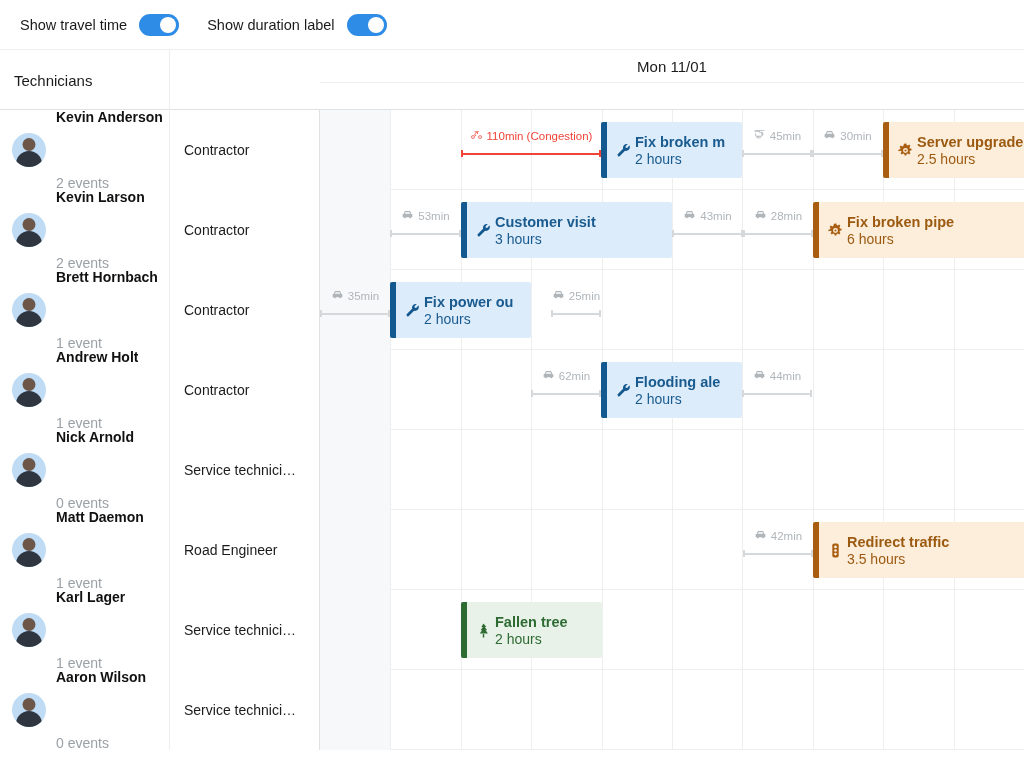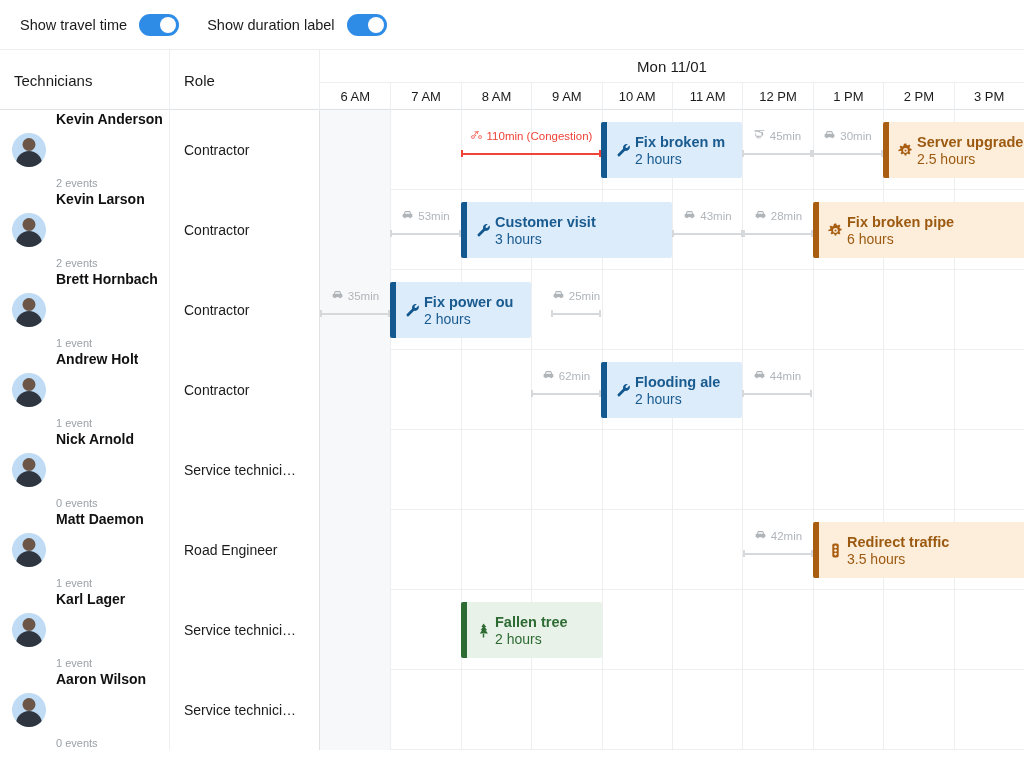--- a/index.html
+++ b/index.html
@@ -101,21 +101,21 @@
     transform: translateX(-50%);
     width: 26px; height: 16px;
     border-radius: 13px 13px 0 0;
     background: #2f3640;
   }
   .tech-text { display: flex; flex-direction: column; gap: 2px; min-width: 0; }
   .tech-name {
     font-size: 14px; font-weight: bold; color: #111;
     white-space: nowrap; overflow: hidden;
   }
-  .tech-events { font-size: 11px; color: #9aa0a6; white-space: nowrap; margin-top: 48px; }
+  .tech-events { font-size: 14px; color: #9aa0a6; white-space: nowrap; margin-top: 48px; }
 
   .cell-role {
     position: absolute; left: 170px; top: 0; width: 150px; height: 80px;
     display: flex; align-items: center; padding-left: 14px; padding-right: 6px;
     border-right: 1px solid #dfe2e5;
     font-size: 14px; color: #1b1b1b;
     background: #fff; z-index: 4;
     white-space: nowrap; overflow: hidden; text-overflow: ellipsis;
   }
 
@@ -210,34 +210,21 @@
       <span class="tgl-label">Show duration label</span>
       <div class="switch">
         <div class="knob"></div>
       </div>
     </div>
   </div>
 
 <div id="scheduler">
   <div id="head">
     <div class="h-tech">Technicians</div>
-    <div class="h-role">Role</div>
     <div id="daylabel">Mon 11/01</div>
-    <div id="hours">
-        <div class="hour-cell">6 AM</div>
-        <div class="hour-cell">7 AM</div>
-        <div class="hour-cell">8 AM</div>
-        <div class="hour-cell">9 AM</div>
-        <div class="hour-cell">10 AM</div>
-        <div class="hour-cell">11 AM</div>
-        <div class="hour-cell">12 PM</div>
-        <div class="hour-cell">1 PM</div>
-        <div class="hour-cell">2 PM</div>
-        <div class="hour-cell">3 PM</div>
-      </div>
   </div>
 
   <div id="body">
       <div class="row">
         <div class="lane">
           <div class="shade" style="left: 0px; width: 70.4px;"></div>
           <div class="gridline" style="left: 70.4px;"></div>
           <div class="gridline" style="left: 140.8px;"></div>
           <div class="gridline" style="left: 211.2px;"></div>
           <div class="gridline" style="left: 281.6px;"></div>

